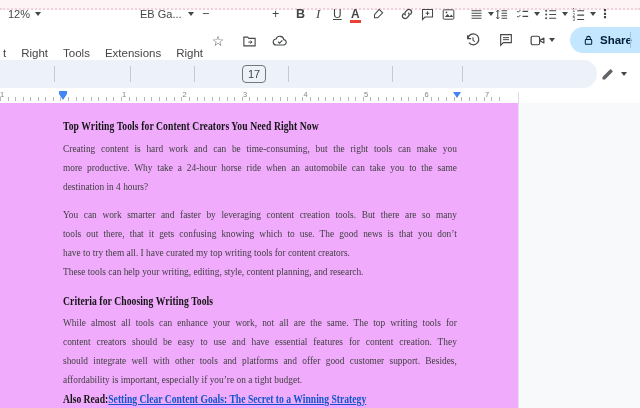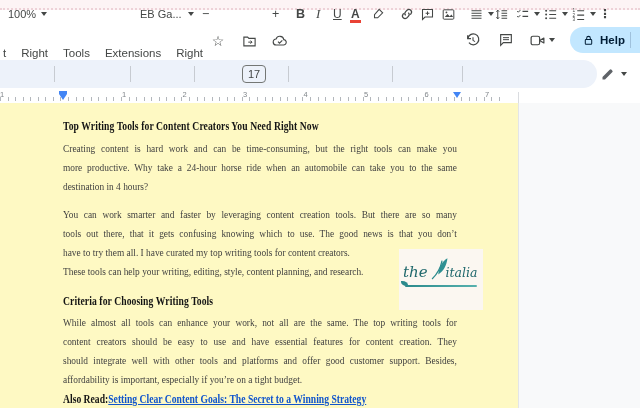--- a/index.html
+++ b/index.html
@@ -36,21 +36,21 @@
   .ruler-ticks{position:absolute;left:0;bottom:2px;width:505px;height:4px;
     background-image:repeating-linear-gradient(90deg,#b3b7bc 0 1px,transparent 1px 7.56px);}
   .ruler-num{position:absolute;top:0;font-size:7.5px;color:#80868b;}
   .ind-left{position:absolute;left:59px;top:1px;}
   .ind-left .bar{width:8px;height:3px;background:#4285f4;}
   .ind-left .tri{width:0;height:0;border-left:4px solid transparent;border-right:4px solid transparent;border-top:6px solid #4285f4;}
   .ind-right{position:absolute;left:453px;top:2px;width:0;height:0;border-left:4px solid transparent;border-right:4px solid transparent;border-top:6px solid #4285f4;}
   .page-edge-tick{position:absolute;left:518px;top:2px;width:1px;height:11px;background:#dadce0;}
   
   .canvas-right{position:absolute;left:518px;top:103px;width:122px;height:305px;background:#f8f9fa;border-left:1px solid #e3e5e8;}
-  .page{position:absolute;left:0;top:103px;width:518px;height:305px;background:#fef9c3;}
+  .page{position:absolute;left:0;top:103px;width:518px;height:305px;background:#f0abfc;}
   .textcol{position:absolute;left:63px;width:470px;transform:scaleX(0.838);transform-origin:0 0;
            font-family:"Liberation Serif","DejaVu Serif",serif;color:#3f3f3f;}
   .dline{font-size:11.2px;line-height:19px;text-align:justify;text-align-last:justify;white-space:normal;}
   .dline.last{text-align-last:left;}
   .h-serif{font-size:11.5px;line-height:19px;font-weight:bold;color:#141414;letter-spacing:.1px;}
   .also{font-size:11.5px;line-height:19px;font-weight:bold;color:#141414;white-space:nowrap;}
   .also a{color:#1155cc;text-decoration:underline;cursor:pointer;}
   
   .logo-box{position:absolute;left:399px;top:146px;width:84px;height:61px;background:#fbf7f1;}
   .logo-row{position:absolute;left:4px;top:8px;display:flex;align-items:flex-end;
@@ -109,37 +109,37 @@
       </span>
     </div>
 
     <div class="share-pill">
       <span>
         <svg viewBox="0 0 24 24" width="11" height="11">
             <rect x="5" y="10" width="14" height="10" rx="1.5" fill="none" stroke="#001d35" stroke-width="2.2"></rect>
             <path d="M8 10V7a4 4 0 0 1 8 0v3" fill="none" stroke="#001d35" stroke-width="2.2"></path>
           </svg>
       </span>
-      <span class="share-label">Help</span>
+      <span class="share-label">Share</span>
       <span class="share-div"></span>
     </div>
 
     <div class="menu-row">
         <span>t</span>
         <span>Right</span>
         <span>Tools</span>
         <span>Extensions</span>
         <span>Right</span>
       </div>
   </div>
 
   <div class="toolbar"></div>
 
   <div class="tb" style="left:8px;gap:5px;">
-    <span class="tb-label">100%</span>
+    <span class="tb-label">12%</span>
     <span class="caret"></span>
   </div>
   <span class="sep" style="left:54px;top:66px;"></span>
 
   <span class="sep" style="left:130px;top:66px;"></span>
 
   <div class="tb" style="left:140px;gap:6px;">
     <span class="tb-label">EB Ga...</span>
     <span class="caret"></span>
   </div>
@@ -284,27 +284,15 @@
         <div class="dline">While almost all tools can enhance your work, not all are the same. The top writing tools for</div>
         <div class="dline">content creators should be easy to use and have essential features for content creation. They</div>
         <div class="dline">should integrate well with other tools and platforms and offer good customer support. Besides,</div>
         <div class="dline last">affordability is important, especially if you’re on a tight budget.</div>
       </div>
 
     <div class="textcol also" style="top:287px;">
       <span>Also Read:</span><a>Setting Clear Content Goals: The Secret to a Winning Strategy</a>
     </div>
 
-    <div class="logo-box">
-      <div class="logo-row">
-        <span class="logo-the">the</span>
-        <svg viewBox="0 0 26 30" width="20" height="24" style="margin:0 0 -2px 1px;">
-          <path d="M4 28 C10 22 15 14 17 4" fill="none" stroke="#2b8a8c" stroke-width="1.6"></path>
-          <path d="M12 22 C13 12 18 4 24 1 C23 10 19 18 12 22 Z" fill="#2e9092"></path>
-        </svg>
-        <span class="logo-rest">italia</span>
-      </div>
-      <div class="logo-leaf"></div>
-      <div class="logo-line"></div>
-    </div>
 
   </div>
 </div>
 
 </body></html>

